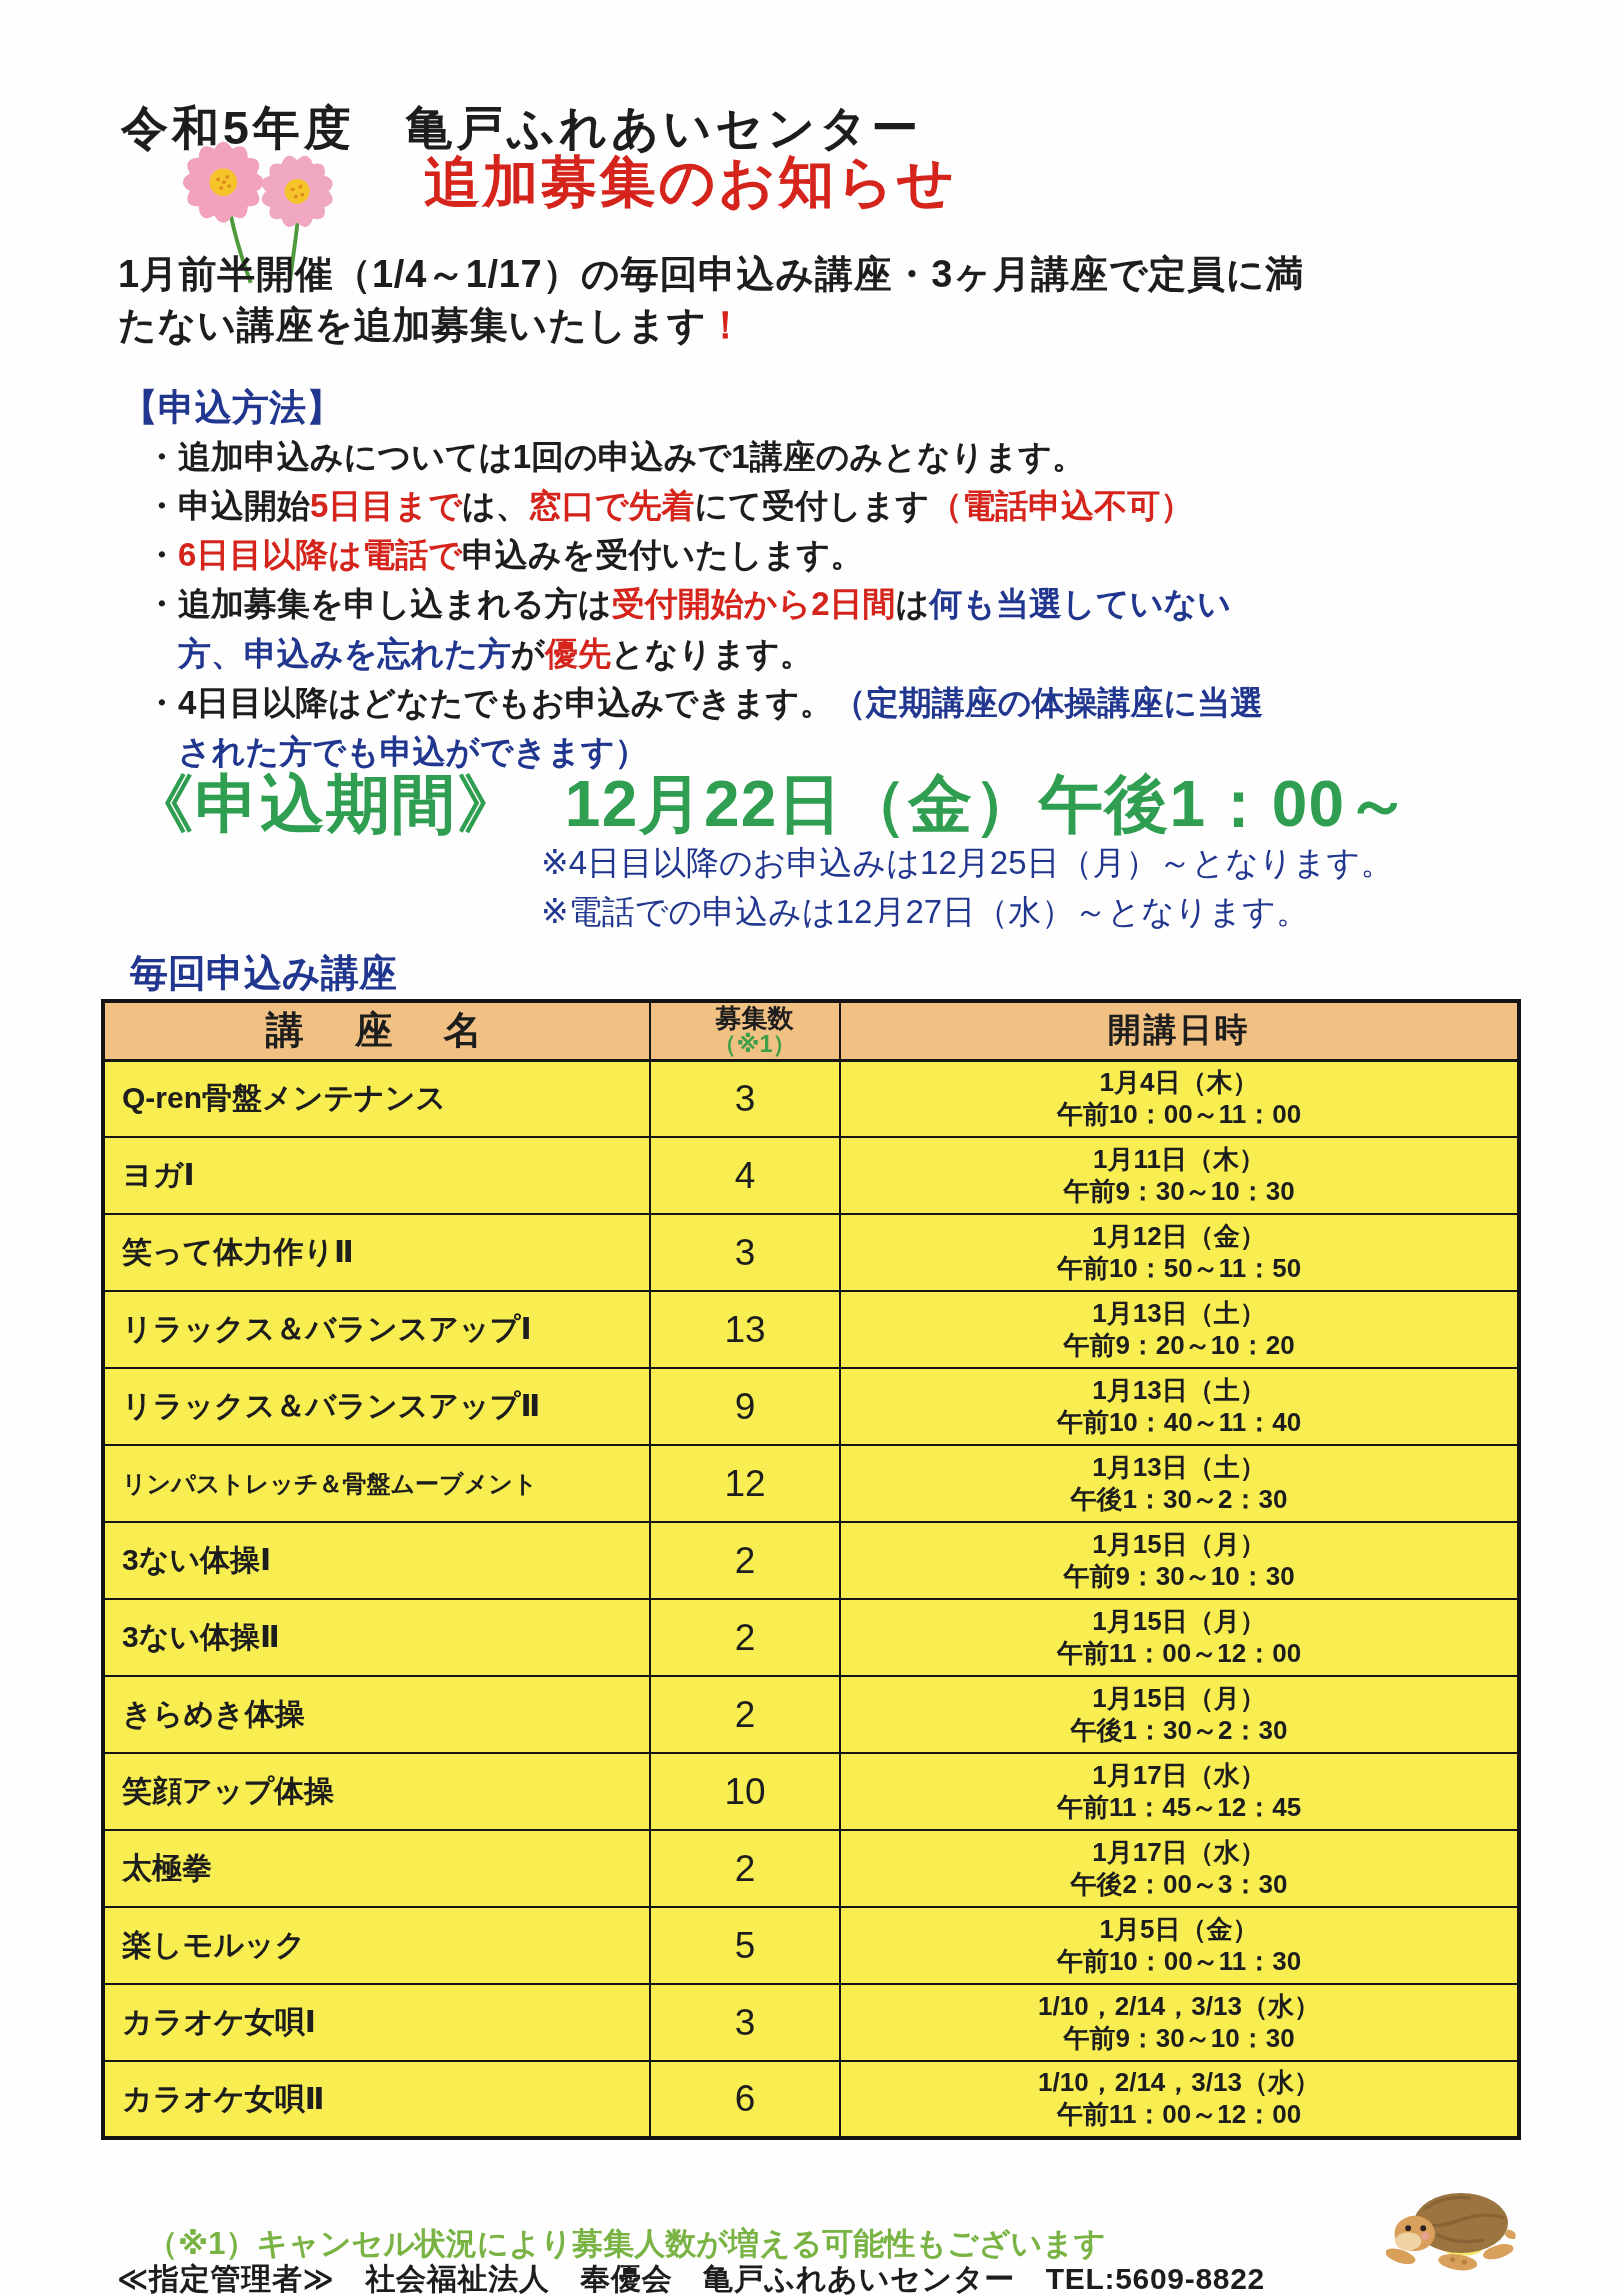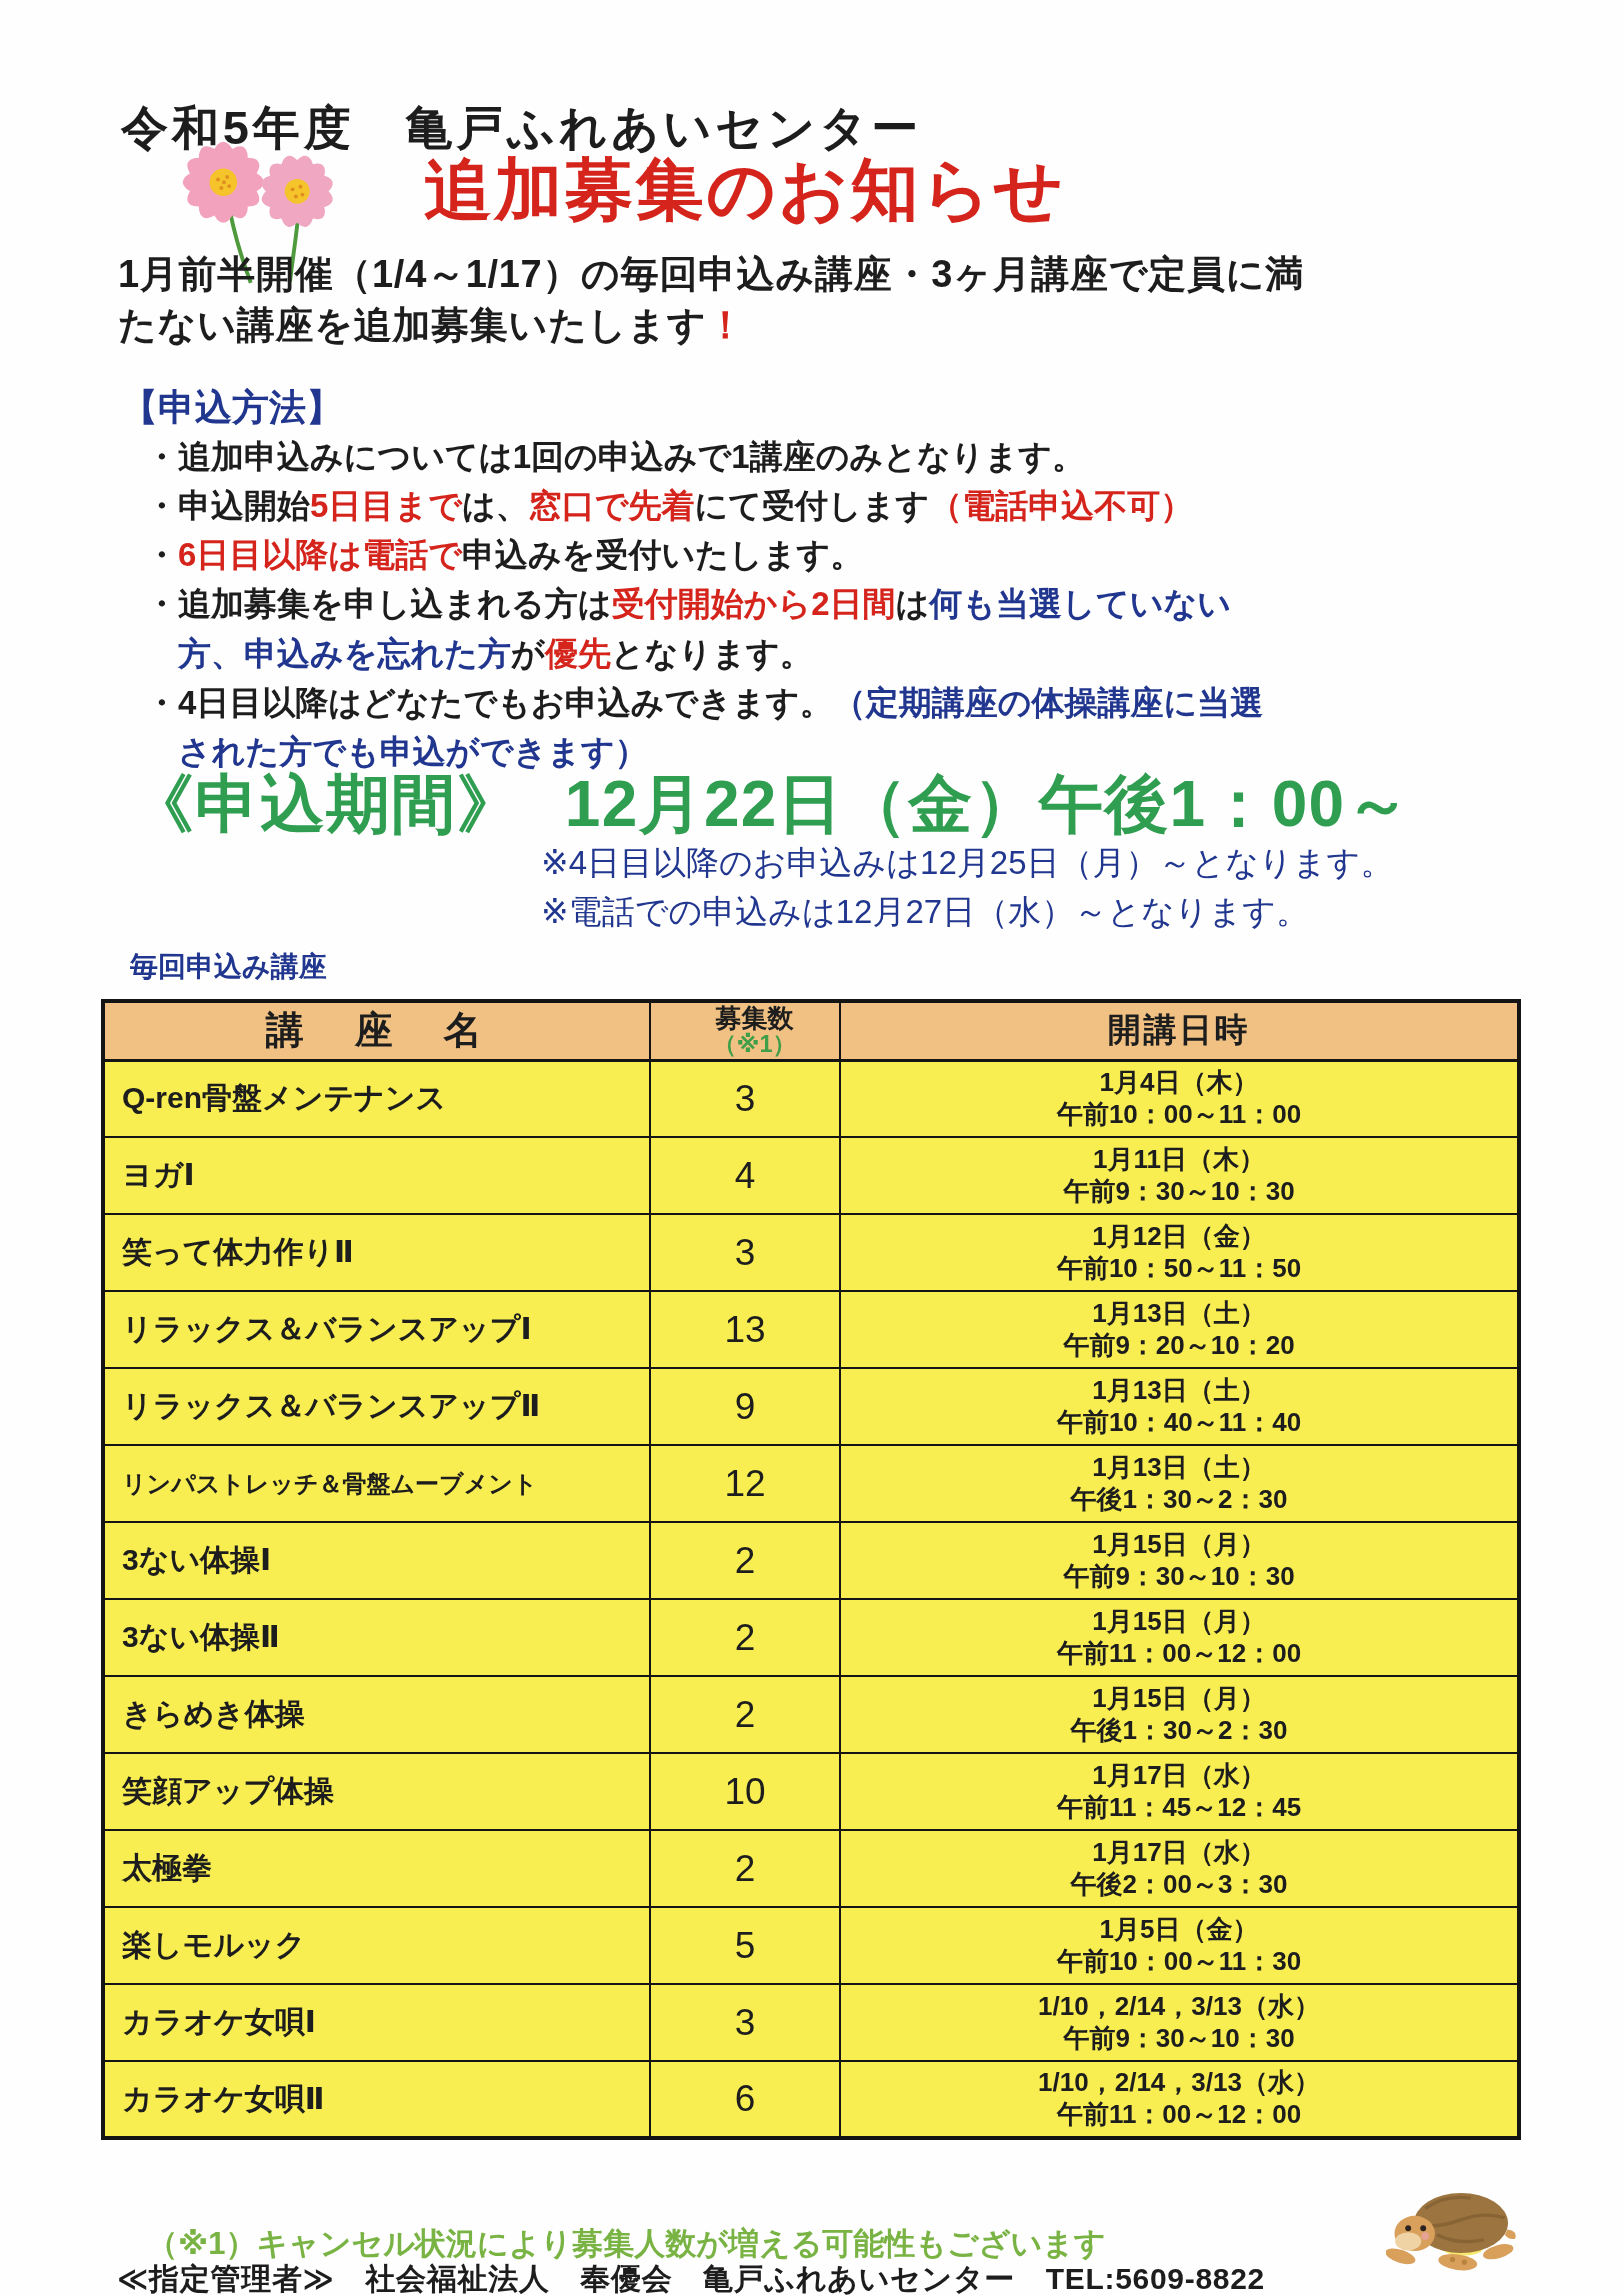--- a/index.html
+++ b/index.html
@@ -10,37 +10,37 @@
   html,body{margin:0;padding:0;background:#ffffff;}
   .page{
     position:relative; width:1623px; height:2295px; background:#fefefe;
     font-family:"Liberation Sans","DejaVu Sans",sans-serif; color:var(--ink);
     overflow:hidden;
   }
   .c-k{color:var(--ink);} .c-r{color:var(--red);} .c-b{color:var(--blue);}
 
   .year-line{position:absolute;left:121px;top:97px;font-size:47px;font-weight:900;letter-spacing:3.9px;white-space:nowrap;}
   .flowers{position:absolute;left:171px;top:131px;width:170px;height:154px;}
-  .main-title{position:absolute;left:424px;top:145px;font-size:68px;font-weight:900;color:var(--red);letter-spacing:2.6px;white-space:nowrap;}
+  .main-title{position:absolute;left:424px;top:145px;font-size:56px;font-weight:900;color:var(--red);letter-spacing:2.6px;white-space:nowrap;}
 
   .intro{position:absolute;left:118px;top:249px;font-size:38px;font-weight:900;line-height:1.33;letter-spacing:0.7px;white-space:nowrap;}
 
   .method-heading{position:absolute;left:121px;top:383px;font-size:37px;font-weight:900;color:var(--blue);white-space:nowrap;}
 
   .bullets{position:absolute;left:145px;top:432px;font-size:33px;font-weight:900;line-height:1.49;}
   .bullet{margin:0;padding-left:33px;text-indent:-33px;white-space:nowrap;}
 
   .period{position:absolute;left:130px;top:761px;font-size:64px;font-weight:900;color:var(--green);letter-spacing:1.3px;white-space:nowrap;}
   .period-value{margin-left:43px;}
 
   .blue-note{position:absolute;font-size:33px;font-weight:400;color:var(--blue);white-space:nowrap;}
   .note1{left:541px;top:841px;}
   .note2{left:541px;top:890px;}
 
-  .table-title{position:absolute;left:130px;top:948px;font-size:28px;font-weight:900;color:var(--blue);white-space:nowrap;text-align:right;}
+  .table-title{position:absolute;left:130px;top:948px;font-size:38px;font-weight:900;color:var(--blue);white-space:nowrap;text-align:right;}
 
   .course-table{
     position:absolute;left:101px;top:999px;width:1420px;
     border-collapse:collapse;table-layout:fixed;border:4.6px solid #141414;
   }
   .course-table th,.course-table td{border:2px solid #141414;}
   .course-table thead th{background:var(--hdr);height:59px;border-bottom:3.9px solid #141414;vertical-align:middle;}
   th.name-h{width:547px;font-size:38px;font-weight:600;letter-spacing:6.5px;}
   th.count-h{width:190px;padding-left:20px;}
   .count-t{font-size:26px;font-weight:700;line-height:1.05;}

